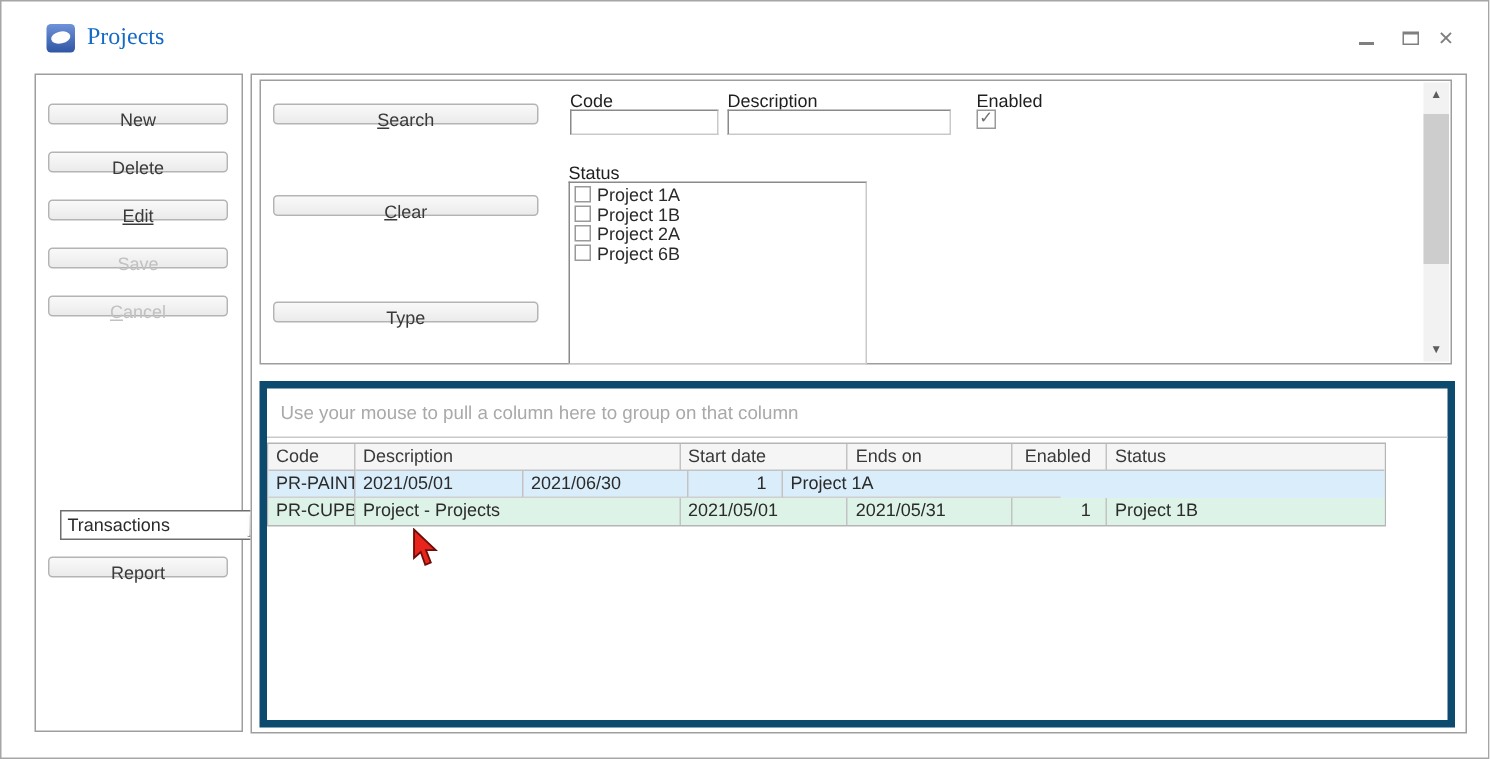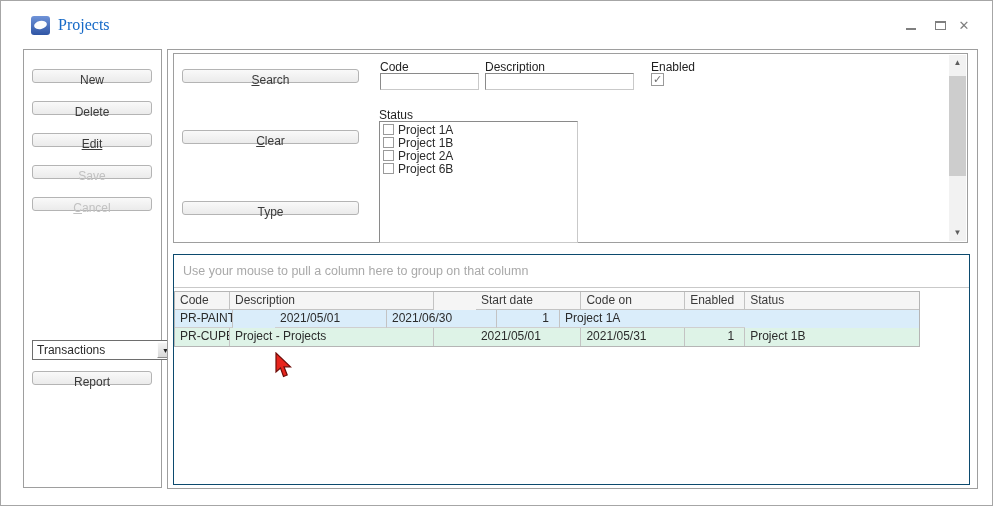--- a/index.html
+++ b/index.html
@@ -37,45 +37,45 @@
   .lbl { position:absolute; font-size:12px; color:#1f1f1f; white-space:nowrap; }
   .tb { position:absolute; height:17px; border:1px solid; border-color:#8a8a8a #c9c9c9 #c9c9c9 #8a8a8a;
         background:#fff; font:12px "Liberation Sans",sans-serif; padding:0 3px; }
   .cb { display:inline-block; width:13px; height:13px; border:1px solid #9a9a9a; background:#fff;
         text-align:center; line-height:11px; font-size:11px; color:#6f6f6f; }
   .listbox { position:absolute; border:1px solid; border-color:#8a8a8a #c9c9c9 #c9c9c9 #8a8a8a; background:#fff; padding:2px 0 0 2px; }
   .ls-item { height:13px; line-height:13px; white-space:nowrap; }
   .ls-item .cb { width:11px; height:11px; vertical-align:middle; margin:0 4px 2px 1px; }
 
   
-  .combo { position:absolute; left:8px; width:144px; height:20px; border:1px solid #6e6e6e; background:#fff; }
+  .combo { position:absolute; left:16px; width:144px; height:20px; border:1px solid #6e6e6e; background:#fff; }
   .combo .val { position:absolute; left:4px; top:2px; font-size:12px; }
   .combo .drop { position:absolute; right:1px; top:1px; width:17px; height:16px;
                  background:linear-gradient(#f4f4f4,#d8d8d8); border:1px solid; border-color:#fdfdfd #8e8e8e #8e8e8e #fdfdfd;
                  text-align:center; font-size:7px; line-height:15px; color:#222; cursor:default; }
 
   
   .vscroll { position:absolute; top:1px; right:1px; width:17px; height:186px; background:#f2f2f2; }
   .vs-arrow { position:absolute; left:0; width:17px; height:16px; text-align:center; font-size:8px; line-height:16px; color:#5d5d5d; }
   .vs-up { top:0; } .vs-down { bottom:0; }
   .vs-thumb { position:absolute; left:0; top:21px; width:17px; height:100px; background:#cdcdcd; }
 
   
-  .grid-area { position:absolute; left:5px; top:204px; width:797px; height:231px; border:1px solid #0c4a6e; background:#fff; }
+  .grid-area { position:absolute; left:5px; top:204px; width:797px; height:231px; border:5px solid #0c4a6e; background:#fff; }
   .group-hint { position:absolute; left:0; top:0; width:100%; height:33px; border-bottom:1px solid #c9c9c9;
                 color:#a9a9a9; font-size:12.5px; line-height:32px; padding-left:9px; white-space:nowrap; overflow:hidden; }
   .grid-table { position:absolute; left:0px; top:36px; width:746px; border:1px solid #b5b5b5; background:#fff; }
   .g-row { display:flex; height:18px; }
   .g-row.header { background:#f5f5f5; }
   .g-row.header .g-cell { border-bottom:1px solid #c3c3c3; color:#3a3a3a; }
   .g-row.r0 .g-cell, .g-row.r1 .g-cell { border-bottom:1px solid #cfcfcf; }
   .g-row.r1 .g-cell { border-bottom:none; }
   .g-cell { height:100%; line-height:17px; padding:0 5px; border-right:1px solid #c3c3c3;
             white-space:nowrap; overflow:hidden; font-size:12px; }
-  .c0{width:58px;} .c1{width:217px;} .c2{width:112px;margin-left:42px;} .c3{width:110px;} .c4{width:63px;text-align:right;padding-right:10px;} .c5{width:185px;border-right:none;}
+  .c0{width:58px;} .c1{width:217px;} .c2{width:112px;} .c3{width:110px;} .c4{width:63px;text-align:right;padding-right:10px;} .c5{width:185px;border-right:none;}
 
   
   .cursor { position:absolute; left:273px; top:351px; width:20px; height:28px; pointer-events:none; }
 </style>
 </head>
 <body>
 
 <div class="window">
 
   <div class="app-icon">
@@ -136,21 +136,21 @@
     </div>
 
     <div class="grid-area">
       <div class="group-hint"><span>Use your mouse to pull a column here to group on that column</span></div>
 
       <div class="grid-table">
         <div class="g-row header">
           <div class="g-cell c0">Code</div>
           <div class="g-cell c1">Description</div>
           <div class="g-cell c2">Start date</div>
-          <div class="g-cell c3">Code on</div>
+          <div class="g-cell c3">Ends on</div>
           <div class="g-cell c4">Enabled</div>
           <div class="g-cell c5">Status</div>
         </div>
         <div class="g-row r0" style="background: rgb(218, 237, 250);">
           <div class="g-cell c0">PR-PAINT1</div>
           <div class="g-cell c2">2021/05/01</div>
           <div class="g-cell c3">2021/06/30</div>
           <div class="g-cell c4">1</div>
           <div class="g-cell c5">Project 1A</div>
         </div>

